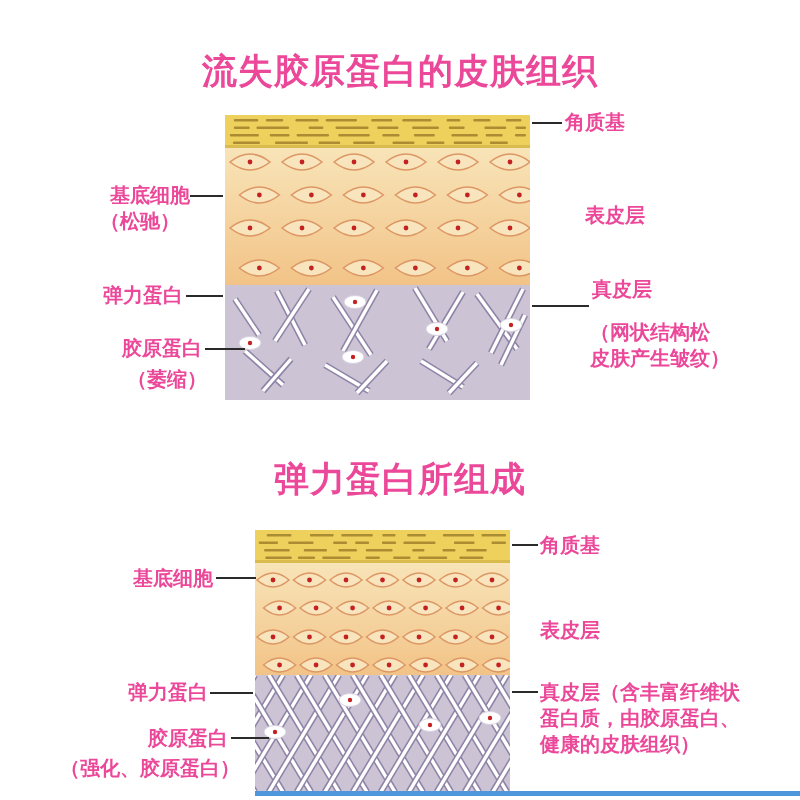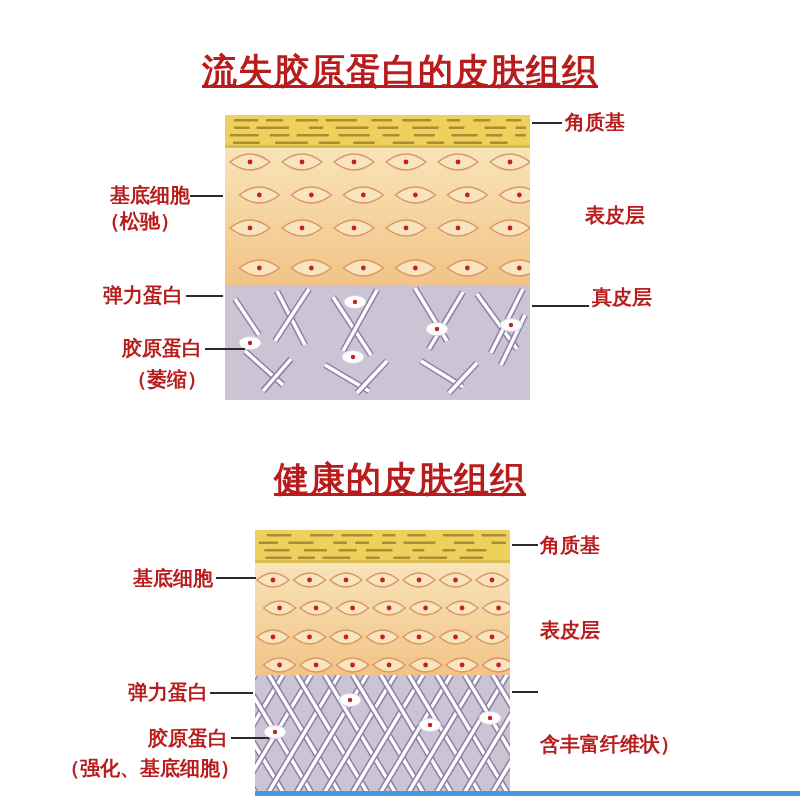--- a/index.html
+++ b/index.html
@@ -4,26 +4,25 @@
 <style>
   * { margin:0; padding:0; box-sizing:border-box; }
   html,body { background:#ffffff; }
   body {
     width:800px; height:800px;
     font-family:"DejaVu Sans","Liberation Sans",sans-serif;
   }
   .canvas { position:relative; width:800px; height:800px; overflow:hidden; background:#fff; }
   .title {
     position:absolute; left:0; right:0; text-align:center;
-    font-weight:bold; color:#b91c1c; font-size:35px; letter-spacing:1px;
+    font-weight:bold; color:#ec4899; font-size:35px; letter-spacing:1px;
     white-space:nowrap;
-    text-decoration:underline;
   }
   .lbl {
-    position:absolute; font-size:20px; font-weight:bold; color:#b91c1c;
+    position:absolute; font-size:20px; font-weight:bold; color:#ec4899;
     white-space:nowrap; line-height:1.15;
   }
   .conn { position:absolute; height:2px; background:#2a2a2a; }
   .skin { position:absolute; display:block; }
   .blue-line { position:absolute; }
 </style>
 </head>
 <body>
 
 <div class="canvas">
@@ -171,31 +170,33 @@
       <circle cx="212" cy="214" r="2.2" fill="#c42222"></circle>
       <ellipse cx="286" cy="210" rx="11" ry="6.5" fill="#ffffff" stroke="#d8d2e0" stroke-width="1"></ellipse>
       <circle cx="286" cy="210" r="2.2" fill="#c42222"></circle>
     </svg>
 
   <div class="lbl" style="left:565px;top:111px">角质基</div>
   <div class="lbl" style="left:110px;top:184px">基底细胞</div>
   <div class="lbl" style="left:100px;top:210px">（松驰）</div>
   <div class="lbl" style="left:585px;top:204px">表皮层</div>
   <div class="lbl" style="left:103px;top:284px">弹力蛋白</div>
-  <div class="lbl" style="left:592px;top:286px">真皮层</div>
+  <div class="lbl" style="left:592px;top:278px">真皮层</div>
+  <div class="lbl" style="left:590px;top:321px">（网状结构松</div>
+  <div class="lbl" style="left:590px;top:347px">皮肤产生皱纹）</div>
   <div class="lbl" style="left:122px;top:337px">胶原蛋白</div>
   <div class="lbl" style="left:127px;top:368px">（萎缩）</div>
 
   <div class="conn" style="left: 532px; top: 122px; width: 30px; background: rgb(42, 42, 42);"></div>
   <div class="conn" style="left: 190px; top: 195px; width: 33px; background: rgb(42, 42, 42);"></div>
   <div class="conn" style="left: 186px; top: 295px; width: 37px; background: rgb(42, 42, 42);"></div>
   <div class="conn" style="left: 532px; top: 305px; width: 57px; background: rgb(42, 42, 42);"></div>
   <div class="conn" style="left: 205px; top: 348px; width: 40px; background: rgb(42, 42, 42);"></div>
 
-  <div class="title" style="top:456px">健康的皮肤组织</div>
+  <div class="title" style="top:456px">弹力蛋白所组成</div>
 
   <svg id="skin2" class="skin" style="left:255px;top:530px;width:255px;height:262px" viewBox="0 0 255 262" preserveAspectRatio="none">
       <defs>
         <linearGradient id="skin2-g" x1="0" y1="0" x2="0" y2="1">
           <stop offset="0" stop-color="#f8e4b8"></stop>
           <stop offset="1" stop-color="#f2c387"></stop>
         </linearGradient>
         <clipPath id="skin2-c">
           <rect x="0" y="145" width="255" height="117"></rect>
         </clipPath>
@@ -350,23 +351,25 @@
       <ellipse cx="235" cy="188" rx="11" ry="6.5" fill="#ffffff" stroke="#d8d2e0" stroke-width="1"></ellipse>
       <circle cx="235" cy="188" r="2.2" fill="#c42222"></circle>
       <ellipse cx="20" cy="202" rx="11" ry="6.5" fill="#ffffff" stroke="#d8d2e0" stroke-width="1"></ellipse>
       <circle cx="20" cy="202" r="2.2" fill="#c42222"></circle>
     </svg>
 
   <div class="lbl" style="left:540px;top:534px">角质基</div>
   <div class="lbl" style="left:133px;top:567px">基底细胞</div>
   <div class="lbl" style="left:540px;top:619px">表皮层</div>
   <div class="lbl" style="left:128px;top:681px">弹力蛋白</div>
-  <div class="lbl" style="left:540px;top:733px">含丰富纤维状）</div>
+  <div class="lbl" style="left:540px;top:681px">真皮层（含丰富纤维状</div>
+  <div class="lbl" style="left:540px;top:707px">蛋白质，由胶原蛋白、</div>
+  <div class="lbl" style="left:540px;top:733px">健康的皮肤组织）</div>
   <div class="lbl" style="left:148px;top:727px">胶原蛋白</div>
-  <div class="lbl" style="left:60px;top:757px">（强化、基底细胞）</div>
+  <div class="lbl" style="left:60px;top:757px">（强化、胶原蛋白）</div>
 
   <div class="conn" style="left: 512px; top: 544px; width: 26px; background: rgb(42, 42, 42);"></div>
   <div class="conn" style="left: 216px; top: 577px; width: 40px; background: rgb(42, 42, 42);"></div>
   <div class="conn" style="left: 210px; top: 692px; width: 43px; background: rgb(42, 42, 42);"></div>
   <div class="conn" style="left: 512px; top: 691px; width: 26px; background: rgb(42, 42, 42);"></div>
   <div class="conn" style="left: 231px; top: 737px; width: 38px; background: rgb(42, 42, 42);"></div>
 
   <div class="blue-line" style="left: 255px; top: 791px; width: 545px; height: 5px; background: rgb(79, 151, 221);"></div>
 </div>
 

